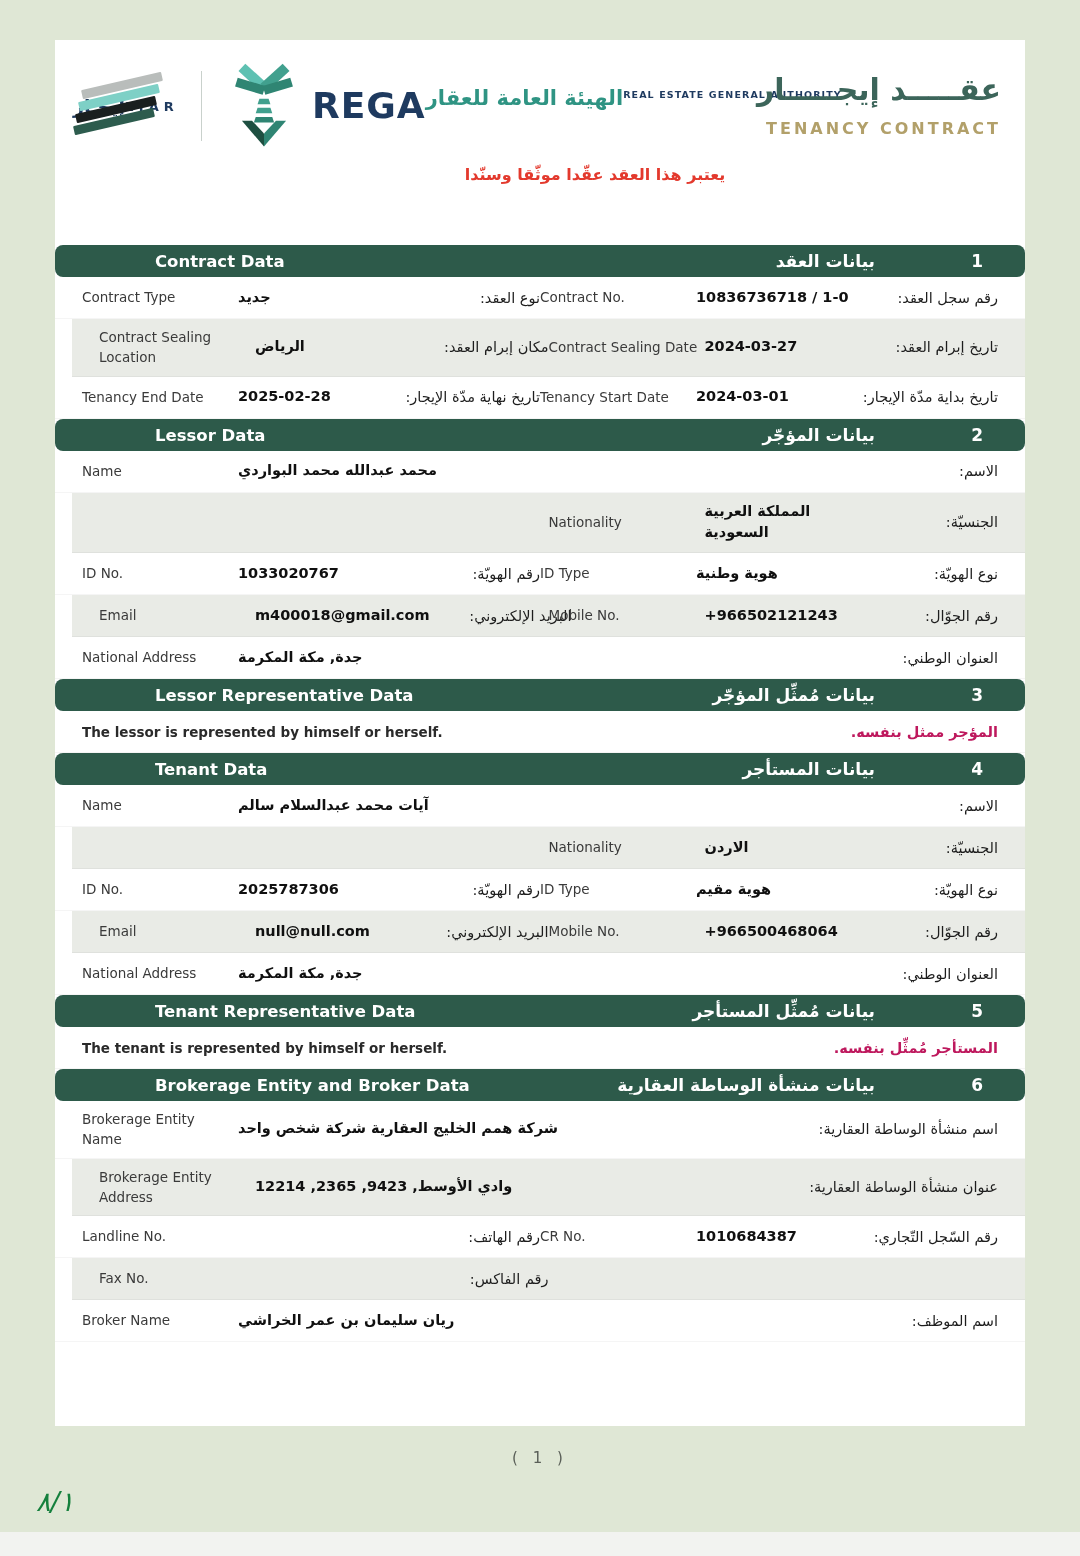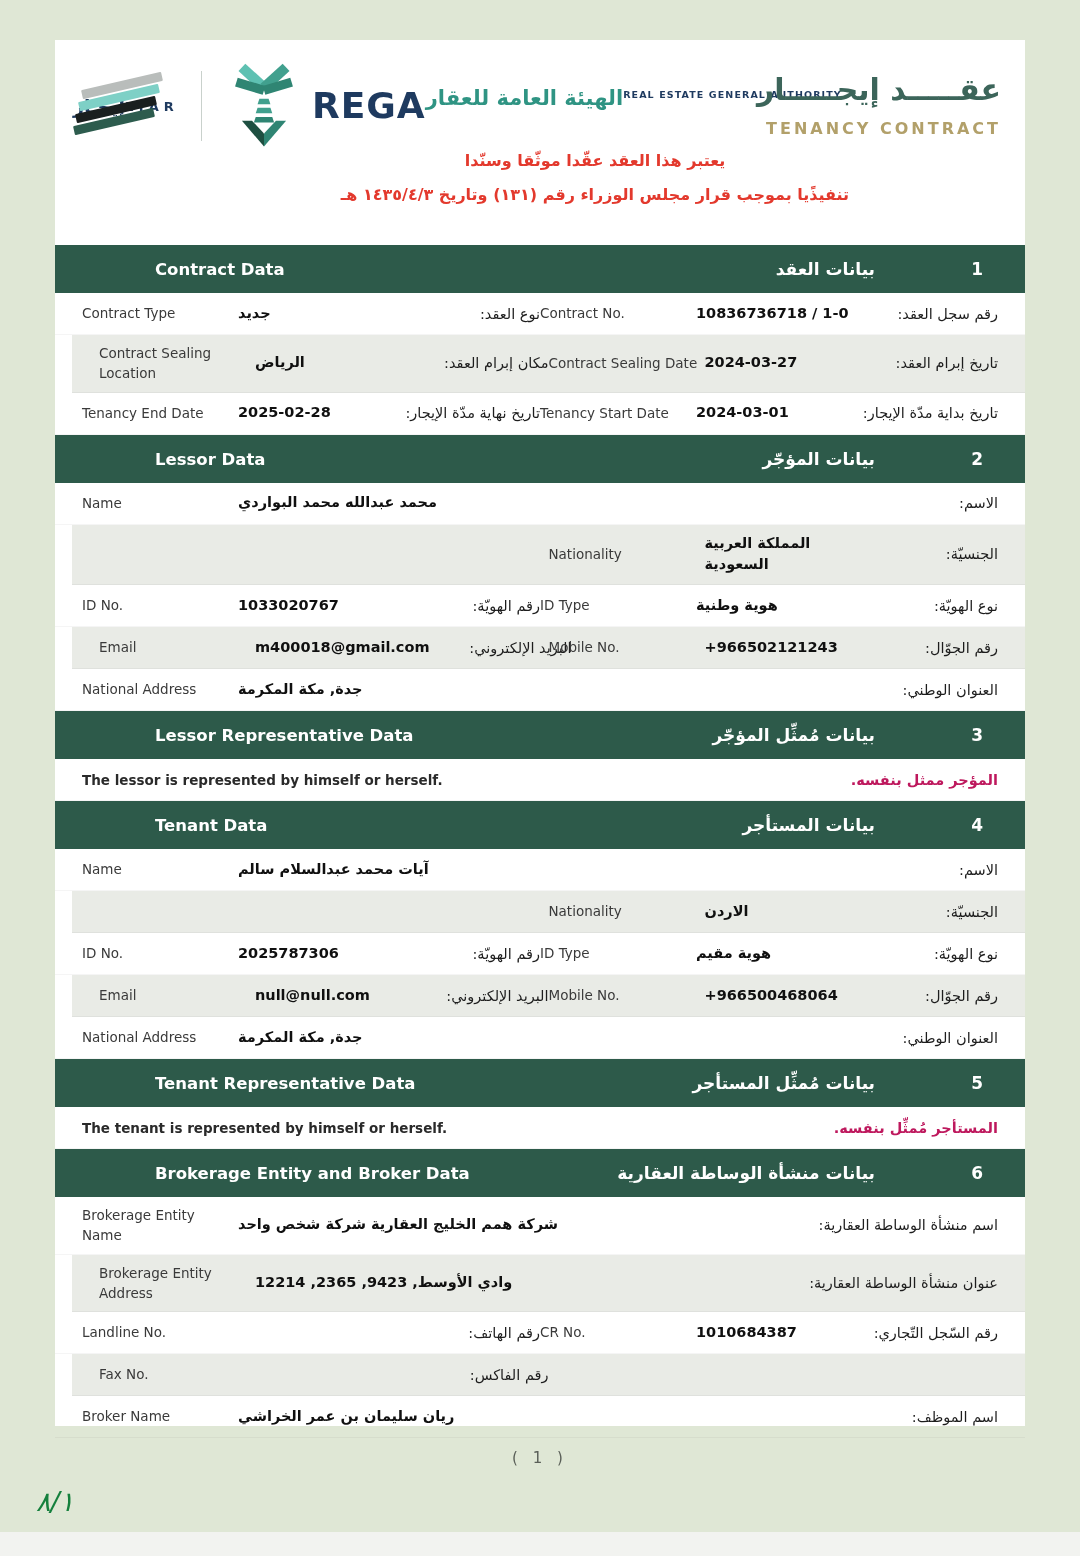--- a/index.html
+++ b/index.html
@@ -29,25 +29,25 @@
   .vdivider { width:1px; height:70px; background:#c9d1cc; }
   .rega { display:flex; align-items:center; gap:10px; }
   .rega-text { display:flex; line-height:1.05; }
   .rega-name { font-size:36px; font-weight:bold; color:#1e3a5f; letter-spacing:1px; }
   .rega-ar { font-size:21px; font-weight:bold; color:#2f9483; direction:rtl; text-align:left; }
   .rega-en { font-size:9.5px; font-weight:bold; color:#1e3a5f; letter-spacing:1.1px; margin-top:3px; }
   .titleblock { position:absolute; top:32px; right:24px; text-align:right; }
   .title-ar { font-size:30px; font-weight:bold; color:#3c655a; direction:rtl; }
   .title-en { font-size:16px; font-weight:bold; color:#b2a06a; letter-spacing:3px; margin-top:12px; }
   .disclaimer {
-    position:absolute; top:104px; right:100px; width:660px; text-align:center;
+    position:absolute; top:118px; right:100px; width:660px; text-align:center;
     color:#e3392d; font-weight:bold; font-size:16px; line-height:2.1; direction:rtl;
   }
   
-  .sec-bar { position:relative; height:48px; background:#2d5a4a; color:#fff; }
+  .sec-bar { position:relative; height:32px; background:#2d5a4a; color:#fff;border-radius:8px; }
   .sec-num { position:absolute; right:42px; top:50%; transform:translateY(-50%); font-weight:bold; font-size:17px; }
   .sec-ar  { position:absolute; right:150px; top:50%; transform:translateY(-50%); font-weight:bold; font-size:17px; direction:rtl; white-space:nowrap; }
   .sec-en  { position:absolute; left:100px; top:50%; transform:translateY(-50%); font-weight:bold; font-size:16.5px; white-space:nowrap; }
   .row { display:flex; align-items:center; min-height:42px; padding:8px 27px; border-bottom:1px solid rgba(0,0,0,0.04); }
   .row.gray { background:#e9ebe6;margin-left:17px; }
   .half { flex:1; display:flex; align-items:center; min-width:0; }
   .flabel-en { width:152px; flex-shrink:0; font-size:13.5px; color:#3a3a3a; text-align:left; line-height:1.5; }
   .fvalue { flex:1; text-align:left; font-weight:bold; font-size:14.5px; color:#101010; unicode-bidi:plaintext; line-height:1.5; padding:0 4px; }
   .flabel-ar { min-width:138px; flex-shrink:0; font-size:14.5px; color:#1d1d1d; text-align:right; direction:rtl; white-space:nowrap; }
   .row.full .flabel-ar { min-width:auto; }
@@ -100,21 +100,20 @@
       </div>
     </div>
 
     <div class="titleblock">
       <div class="title-ar">عقـــــد إيجـــــار</div>
       <div class="title-en">TENANCY CONTRACT</div>
     </div>
 
     <div class="disclaimer">
       <div>يعتبر هذا العقد عقّدا موثّقا وسنّدا</div>
-      <div>تنفيذًيا بموجب قرار مجلس الوزراء رقم (١٣١) وتاريخ ١٤٣٥/٤/٣ هـ</div>
     </div>
   </div>
 
   <div>
       <section class="section">
         <div class="sec-bar">
           <span class="sec-en">Contract Data</span>
           <span class="sec-ar">بيانات العقد</span>
           <span class="sec-num">1</span>
         </div>

